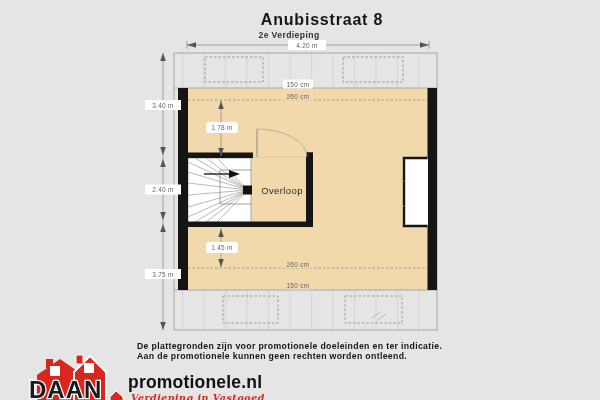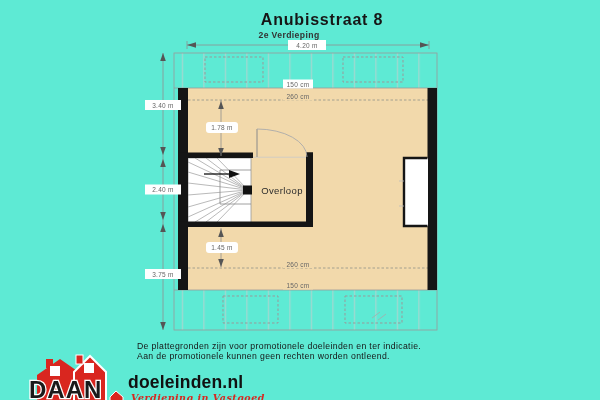--- a/index.html
+++ b/index.html
@@ -1,27 +1,27 @@
 <!DOCTYPE html>
 <html><head>
 <meta charset="utf-8">
 <style>
   html,body{margin:0;padding:0;background:#ffffff;}
-  .stage{position:relative;width:600px;height:400px;background:#5eead4;overflow:hidden;
+  .stage{position:relative;width:600px;height:400px;background:#e5e5e5;overflow:hidden;
          font-family:"Liberation Sans",sans-serif;}
   .title{position:absolute;top:11px;left:0;width:600px;text-align:center;
          transform:translateX(22px);font-size:16px;font-weight:bold;color:#161616;
          letter-spacing:0.8px;}
   .subtitle{position:absolute;top:30px;left:0;width:600px;text-align:center;
          transform:translateX(-11px);font-size:8.6px;font-weight:bold;color:#333;
          letter-spacing:0.4px;}
   svg.plan{position:absolute;top:0;left:0;}
   .dim-label{font-size:6.5px;fill:#666;letter-spacing:0.3px;}
   .room-label{font-size:9.5px;fill:#2b2b2b;letter-spacing:0.4px;}
-  .disclaimer{position:absolute;left:137px;top:342px;font-size:8.7px;font-weight:normal;
+  .disclaimer{position:absolute;left:137px;top:342px;font-size:8.7px;font-weight:bold;
          color:#151515;letter-spacing:0.35px;line-height:9.8px;white-space:nowrap;}
   .logo{position:absolute;left:0;top:348px;width:320px;height:68px;}
   .logo-houses{position:absolute;left:28px;top:5px;}
   .logo-suffix{position:absolute;left:128px;top:24px;font-size:17.5px;font-weight:800;
          color:#111;letter-spacing:0.2px;}
   .logo-tagline{position:absolute;left:131px;top:44px;font-family:"DejaVu Serif",serif;
          font-style:italic;font-weight:bold;font-size:9.5px;color:#D9261F;letter-spacing:0.5px;}
 </style>
 </head>
 <body>
@@ -173,17 +173,17 @@
         <polygon points="9,53 9,22 32,6 55,22 55,53"></polygon>
         <rect x="18" y="6" width="7" height="9"></rect>
         <polygon points="46,51 46,19 62,3 78,19 78,51" stroke="#ffffff" stroke-width="2"></polygon>
         <rect x="48" y="2" width="7" height="9" stroke="#ffffff" stroke-width="1"></rect>
         <polygon points="82,44 88,38 95,44 95,51 82,51" stroke="#ffffff" stroke-width="1"></polygon>
       </g>
       <rect x="22" y="13" width="10" height="10" fill="#ffffff"></rect>
       <rect x="56" y="10" width="10" height="10" fill="#ffffff"></rect>
       <text x="1" y="45" font-family="Liberation Sans, sans-serif" font-size="24" font-weight="bold" fill="#1a1a1a" stroke="#ffffff" stroke-width="2.5" paint-order="stroke" letter-spacing="1">DAAN</text>
     </svg>
-    <div class="logo-suffix">doeleinden.nl</div>
+    <div class="logo-suffix">promotionele.nl</div>
     <div class="logo-tagline">Verdieping in Vastgoed</div>
   </div>
 
 </div>
 
 </body></html>

